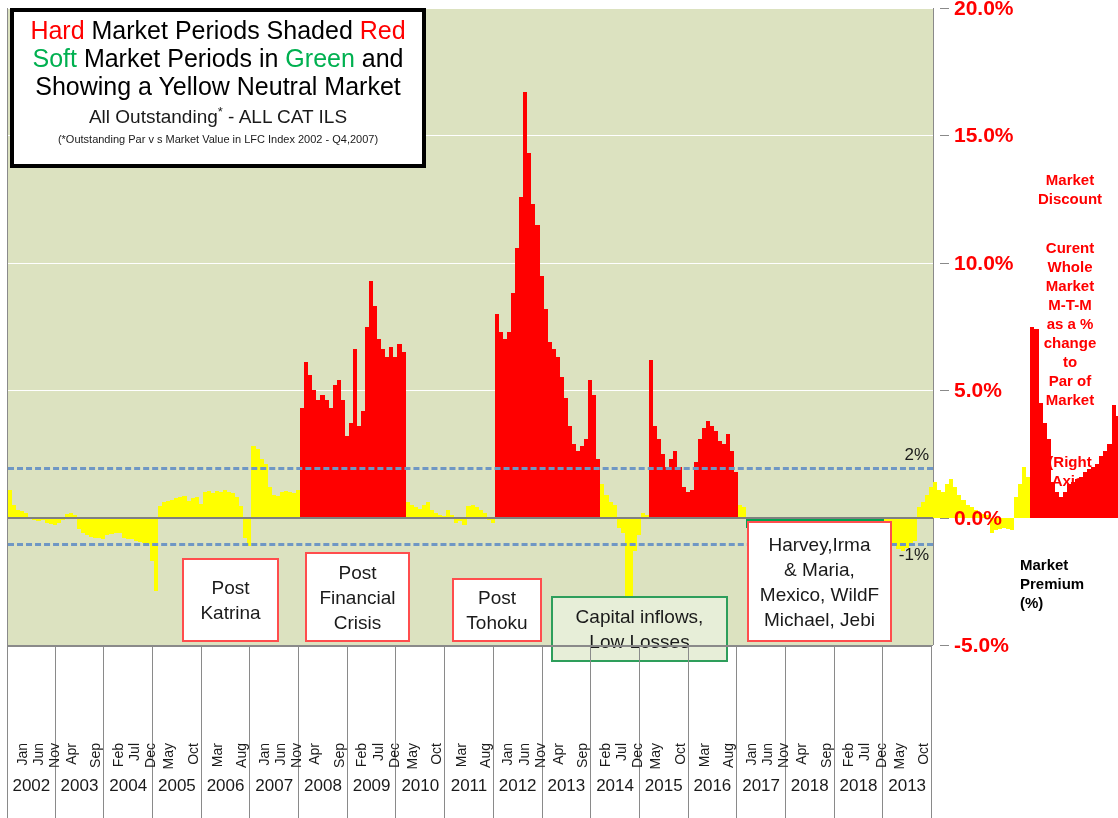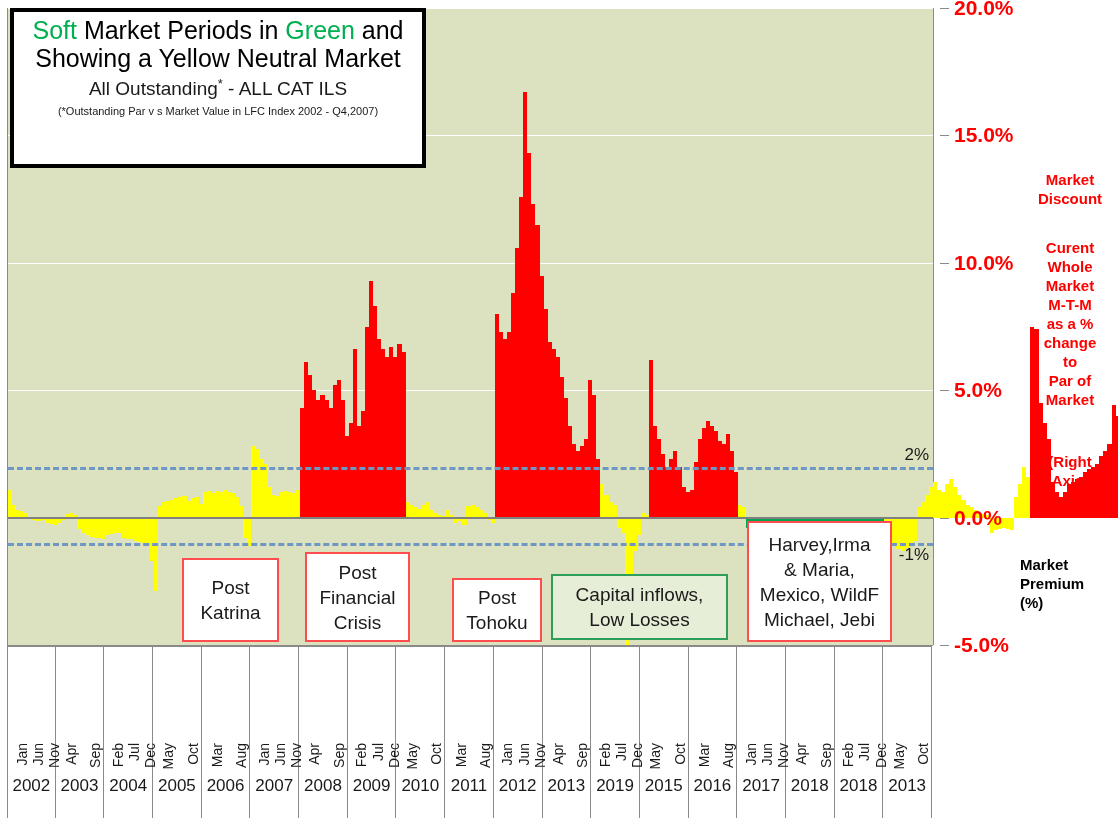--- a/index.html
+++ b/index.html
@@ -373,37 +373,38 @@
       <div class="ytick" style="top: 645px;"></div>
       <div class="ylabel" style="top: 645px;">-5.0%</div>
     </div>
 
   <div class="sideblock red" id="side-discount" style="top:170px;">Market<br>Discount</div>
   <div class="sideblock red" id="side-mtm" style="top:238px;">Curent<br>Whole<br>Market<br>M-T-M<br>as a %<br>change<br>to<br>Par of<br>Market</div>
   <div class="sideblock red" id="side-rightaxis" style="top:452px;">(Right<br>Axis)</div>
   <div class="sideblock black" id="side-premium" style="top:555px;text-align:left;left:1020px;width:98px;">Market<br>Premium<br>(%)</div>
 
   <div id="titlebox">
+    <div class="l1" id="tb-l1"><span style="color: rgb(255, 0, 0);">Hard </span><span style="color: rgb(0, 0, 0);">Market Periods Shaded </span><span style="color: rgb(255, 0, 0);">Red</span></div>
     <div class="l2" id="tb-l2"><span style="color: rgb(0, 176, 80);">Soft </span><span style="color: rgb(0, 0, 0);">Market Periods in </span><span style="color: rgb(0, 176, 80);">Green</span><span style="color: rgb(0, 0, 0);"> and</span></div>
     <div class="l3">Showing a Yellow Neutral Market</div>
     <div class="l4" id="tb-l4">All Outstanding<span class="sup">*</span> - ALL CAT ILS</div>
     <div class="l6">(*Outstanding Par v s Market Value in LFC Index 2002 - Q4,2007)</div>
   </div>
 
   <div id="callouts">
       <div class="callout" style="left: 182px; top: 558px; width: 97px; height: 84px;">
         <span>Post<br>Katrina</span>
       </div>
       <div class="callout" style="left: 305px; top: 552px; width: 105px; height: 90px;">
         <span>Post<br>Financial<br>Crisis</span>
       </div>
       <div class="callout" style="left: 452px; top: 578px; width: 90px; height: 64px;">
         <span>Post<br>Tohoku</span>
       </div>
-      <div class="callout green" style="left: 551px; top: 574px; width: 177px; height: 66px;">
+      <div class="callout green" style="left: 551px; top: 596px; width: 177px; height: 66px;">
         <span>Capital inflows,<br>Low Losses</span>
       </div>
       <div class="callout" style="left: 747px; top: 521px; width: 145px; height: 121px;">
         <span>Harvey,Irma<br>&amp; Maria,<br>Mexico, WildF<br>Michael, Jebi</span>
       </div>
     </div>
 
   <div id="xaxis">
       <div class="yearcell" style="left: 0px; width: 48.6842px;">
         <div class="monthrow">
@@ -493,21 +494,21 @@
           <div class="monthlabel" style="left: 31.6974px; top: 96px;">Sep</div>
         </div>
         <div class="yearlabel">2013</div>
       </div>
       <div class="yearcell" style="left: 584.211px; width: 48.6842px;">
         <div class="monthrow">
           <div class="monthlabel" style="left: 5.57018px; top: 96px;">Feb</div>
           <div class="monthlabel" style="left: 21.7982px; top: 96px;">Jul</div>
           <div class="monthlabel" style="left: 38.0263px; top: 96px;">Dec</div>
         </div>
-        <div class="yearlabel">2019</div>
+        <div class="yearlabel">2014</div>
       </div>
       <div class="yearcell" style="left: 632.895px; width: 48.6842px;">
         <div class="monthrow">
           <div class="monthlabel" style="left: 7.35526px; top: 96px;">May</div>
           <div class="monthlabel" style="left: 31.6974px; top: 96px;">Oct</div>
         </div>
         <div class="yearlabel">2015</div>
       </div>
       <div class="yearcell" style="left: 681.579px; width: 48.6842px;">
         <div class="monthrow">

